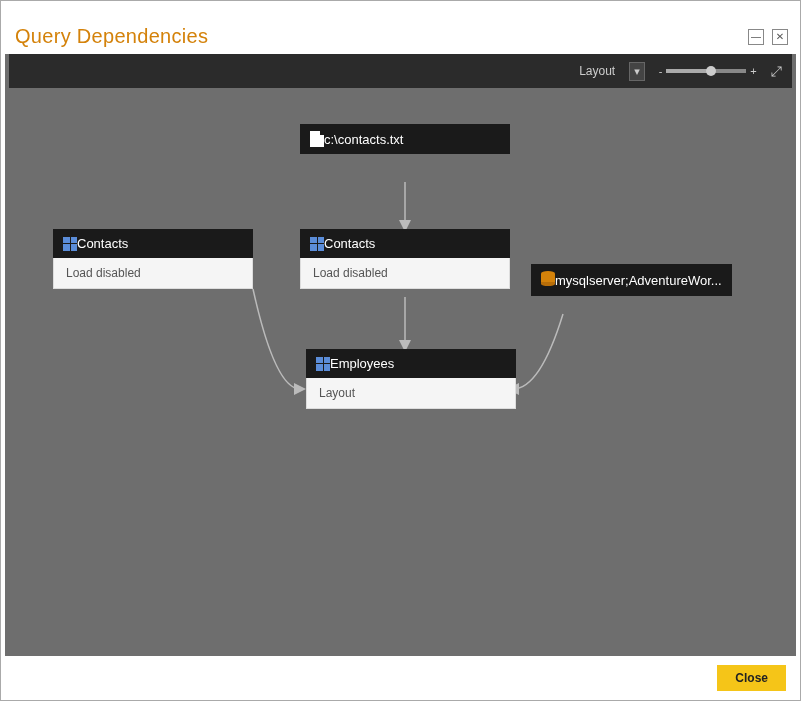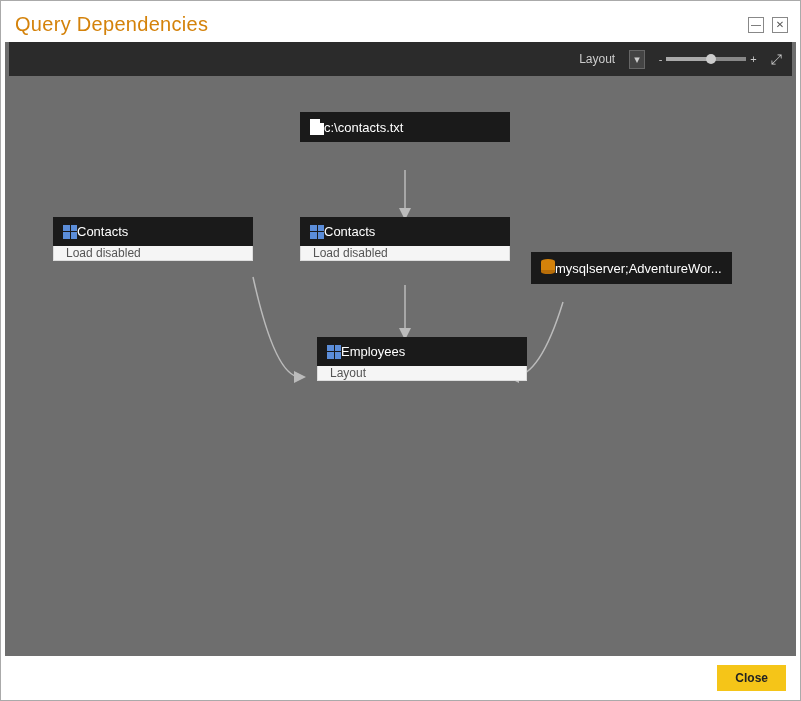--- a/index.html
+++ b/index.html
@@ -16,23 +16,24 @@
       height: 701px;
       background: #fff;
       border: 1px solid #aaa;
       display: flex;
       flex-direction: column;
     }
     .title-bar {
       display: flex;
       align-items: center;
       justify-content: space-between;
-      padding: 12px 12px 6px 14px;
+      padding: 0 12px 6px 14px;
       background: #fff;
       flex-shrink: 0;
+      margin-top: 24px;
     }
     .title-text {
       font-size: 20px;
       font-weight: 300;
       color: #d4820a;
       letter-spacing: 0.3px;
     }
     .title-controls {
       display: flex;
       gap: 8px;
@@ -141,21 +142,21 @@
       background: #1a1a1a;
       color: #fff;
       padding: 7px 10px;
       display: flex;
       align-items: center;
       font-size: 13px;
       font-weight: 500;
     }
     .node-body {
       background: #f5f5f5;
-      padding: 0 12px;
+      padding: 8px 12px;
       font-size: 12px;
       color: #555;
       border: 1px solid #ddd;
       border-top: none;
     }
     
     .file-icon {
       width: 14px;
       height: 16px;
       background: #fff;
@@ -296,21 +297,21 @@
       <div class="node-header">
         <span class="cylinder-icon">
           <span class="cyl-top"></span>
           <span class="cyl-body"></span>
           <span class="cyl-bottom"></span>
         </span>
         <span>mysqlserver;AdventureWor...</span>
       </div>
     </div>
 
-    <div class="node" style="left:312px; top:295px; min-width:210px;">
+    <div class="node" style="left:301px; top:295px; min-width:210px;">
       <div class="node-header">
         <span class="grid-icon">
           <span></span>
             <span></span>
             <span></span>
             <span></span>
         </span>
         <span>Employees</span>
       </div>
       <div class="node-body">

